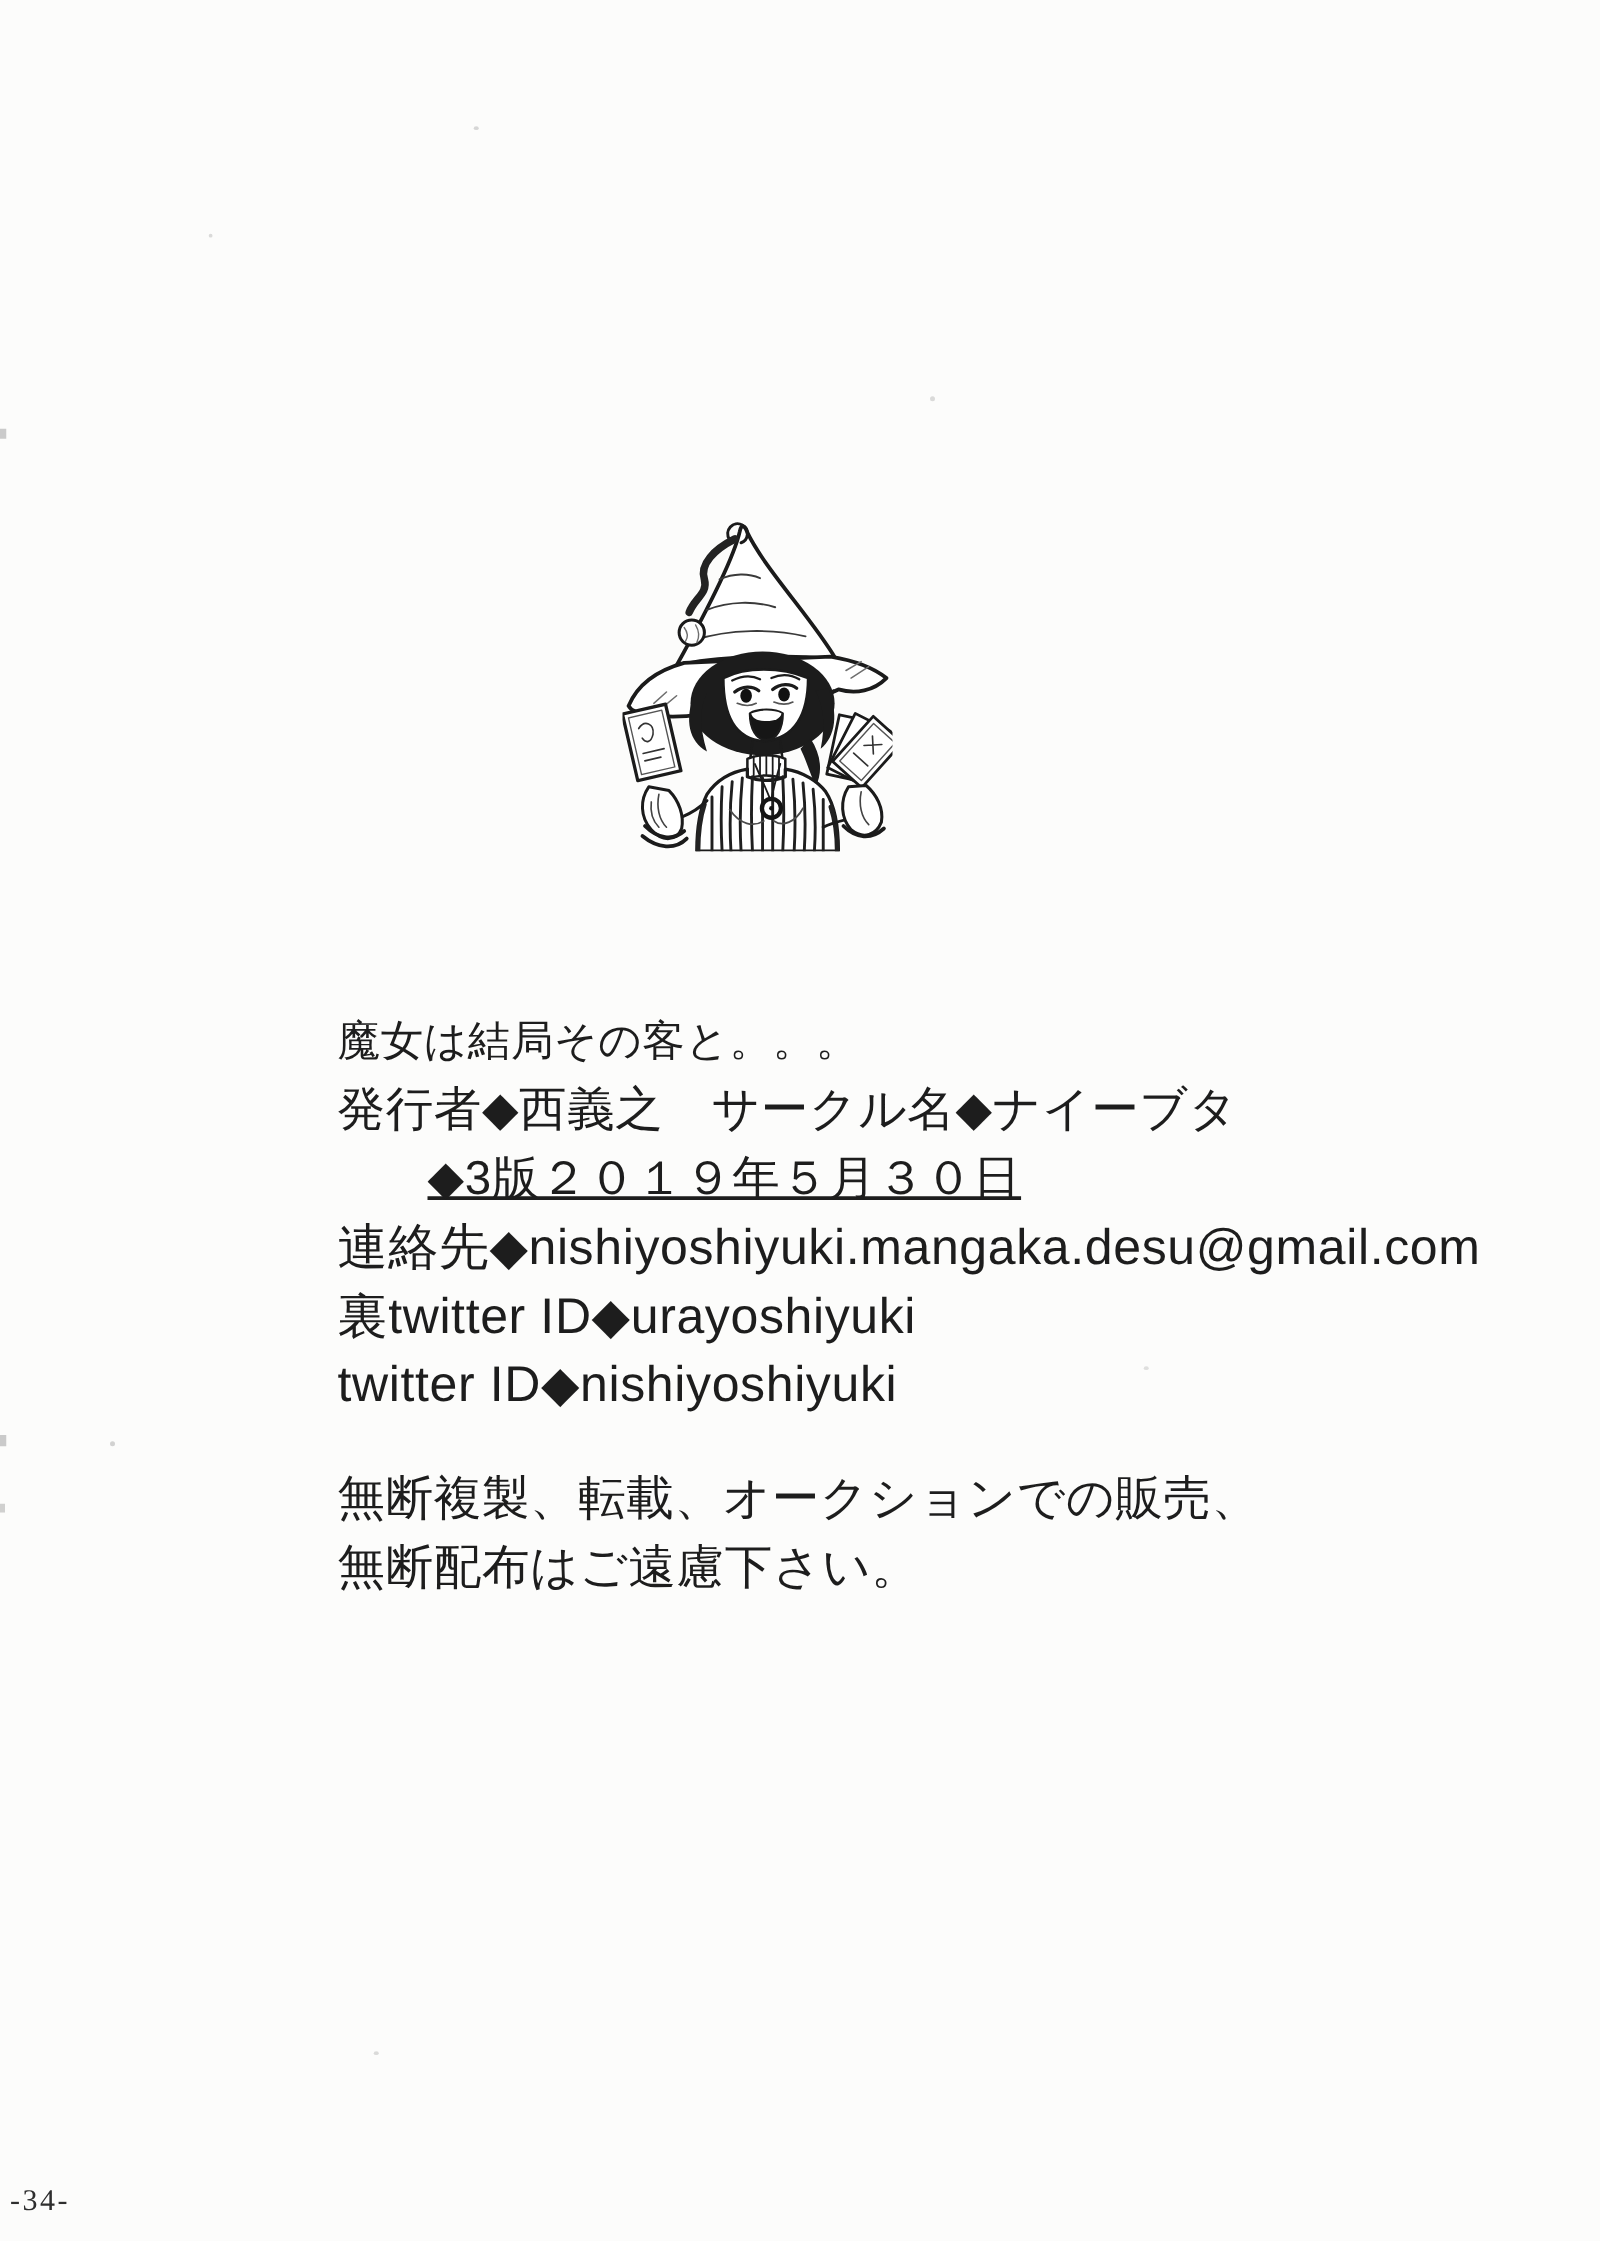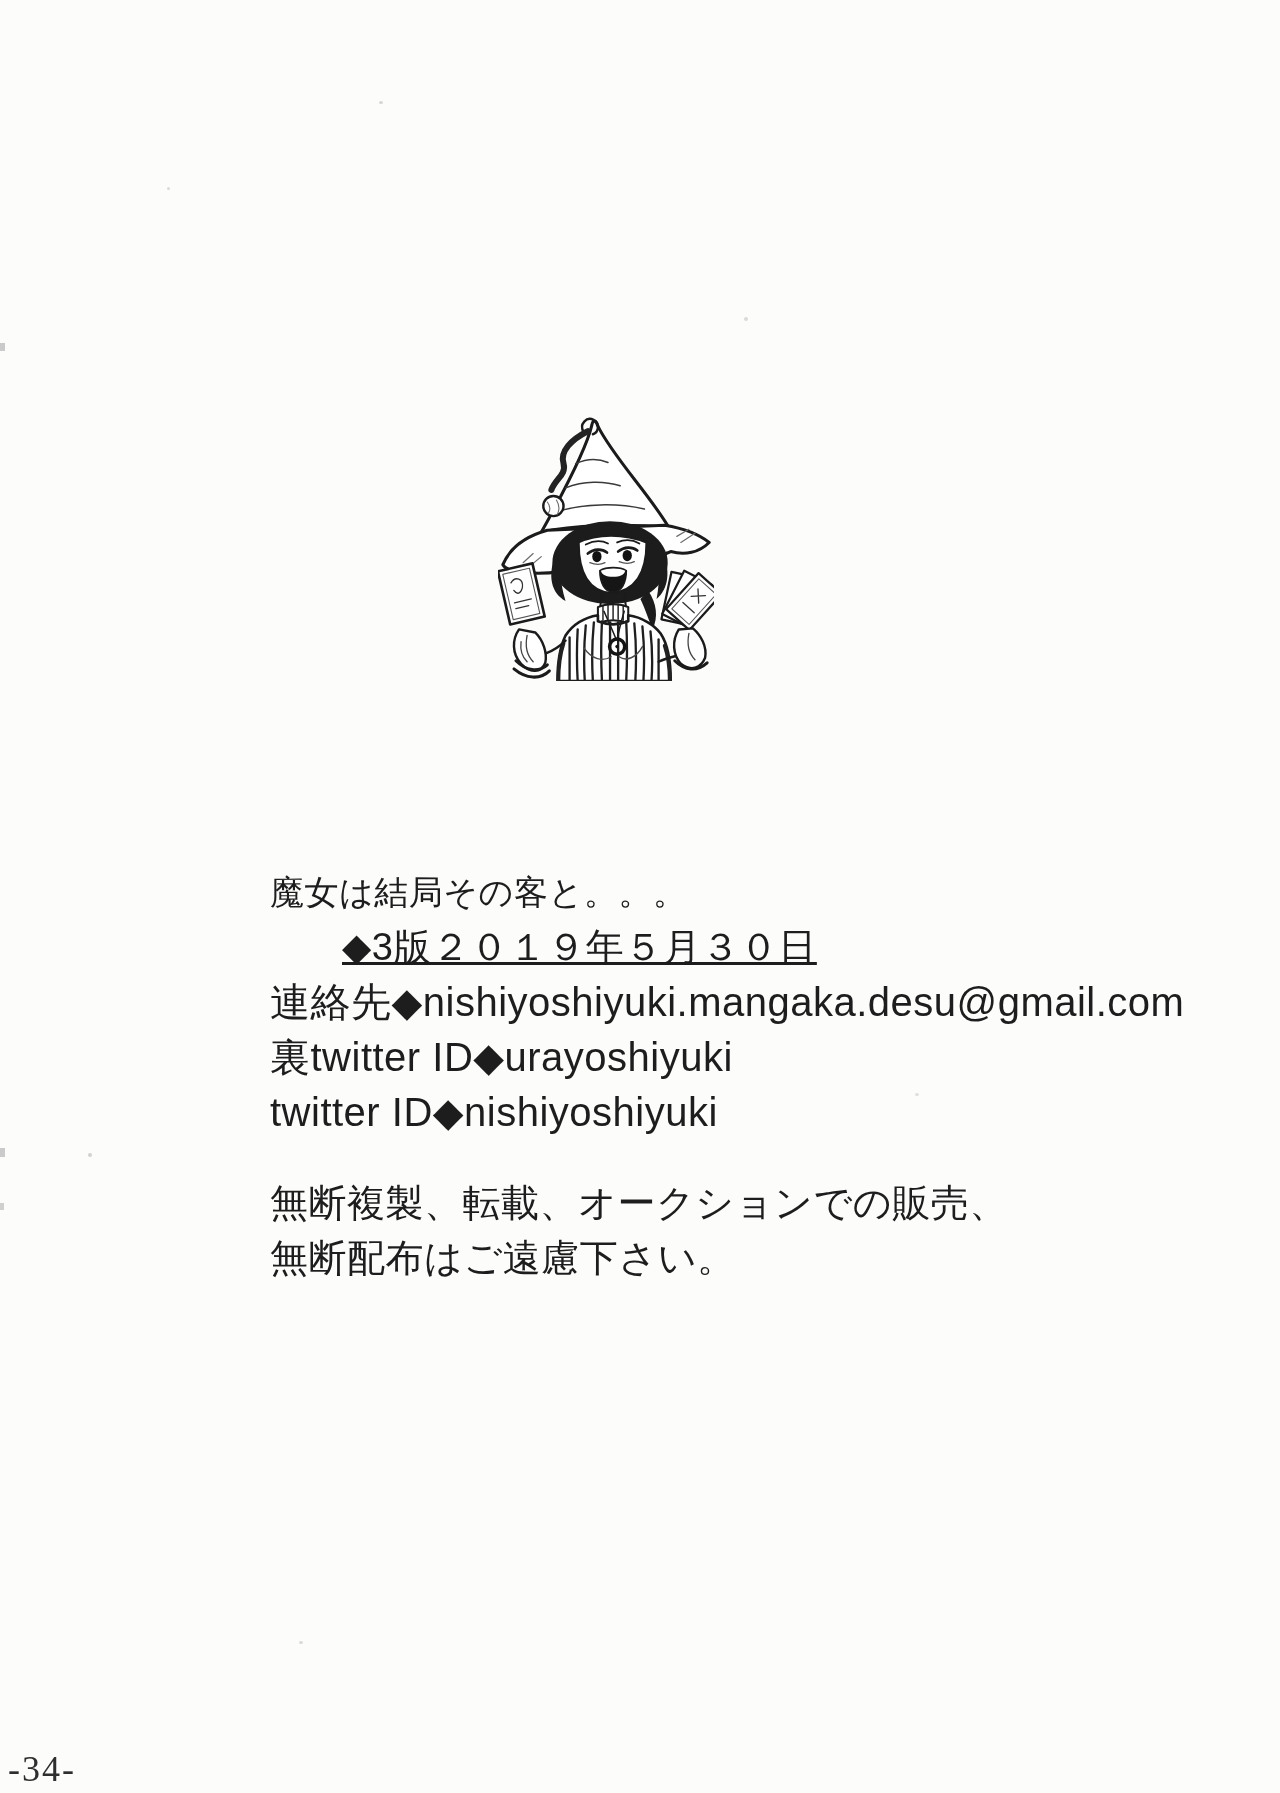--- a/index.html
+++ b/index.html
@@ -7,33 +7,33 @@
     width:1280px;height:1793px;position:relative;overflow:hidden;
     background:#fcfcfb;
     font-family:"Liberation Sans","DejaVu Sans",sans-serif;
     color:#1d1d1d;
   }
   .page{position:absolute;inset:0;}
   
   .witch{position:absolute;left:498px;top:413px;width:216px;height:268px;}
   
   .colophon{
-    position:absolute;left:270px;top:865px;
+    position:absolute;left:270px;top:806px;
     font-size:38px;line-height:55px;letter-spacing:0.5px;
   }
   .line{height:55px;display:flex;align-items:center;white-space:pre;}
   .line.title{font-size:34px;}
   .line.indent{padding-left:72px;text-decoration:underline;}
   .line.latin-mix{font-size:40px;}
   .notice{margin-top:36px;}
   
   .page-number{
     position:absolute;left:8px;top:1748px;
     font-family:"Liberation Serif","DejaVu Serif",serif;
-    font-size:36px;color:#2e2e2e;letter-spacing:2px;
+    font-size:24px;color:#2e2e2e;letter-spacing:2px;
   }
   
   .speck{position:absolute;border-radius:50%;background:#a8a8a8;}
   .edge-mark{position:absolute;background:#8f8f8f;}
 </style>
 </head>
 <body>
 
 <div class="page">
 
@@ -136,20 +136,21 @@
         <path d="M176,240 C168,242 162,244 158,246" stroke-width="2.4"></path>
         <path d="M178,214 C171,225 172,239 180,248 C190,256 200,252 204,242 C206,231 200,220 192,213 Z" fill="#ffffff" stroke-width="2.4"></path>
         <path d="M188,218 C186,228 188,238 194,244" stroke-width="1.3" stroke="#444444"></path>
         <path d="M174,245 C184,255 196,256 206,247" stroke-width="3"></path>
       </g>
     </g>
   </svg>
 
   <div class="colophon">
     <div class="line title">魔女は結局その客と。。。</div>
+    <div class="line">発行者◆西義之　サークル名◆ナイーブタ</div>
     <div class="line indent">◆3版２０１９年５月３０日</div>
     <div class="line latin-mix">連絡先◆nishiyoshiyuki.mangaka.desu@gmail.com</div>
     <div class="line latin-mix">裏twitter ID◆urayoshiyuki</div>
     <div class="line latin-mix">twitter ID◆nishiyoshiyuki</div>
 
     <div class="notice">
       <div class="line">無断複製、転載、オークションでの販売、</div>
       <div class="line">無断配布はご遠慮下さい。</div>
     </div>
   </div>

